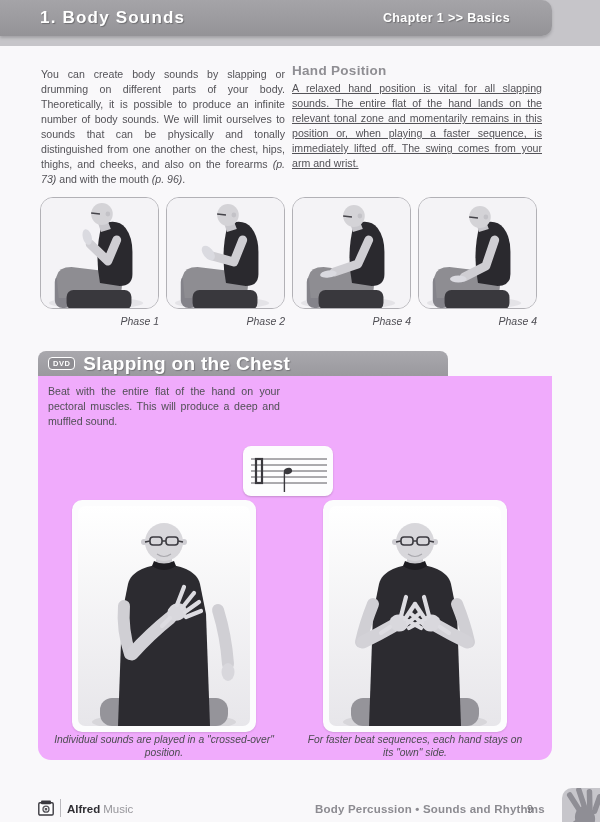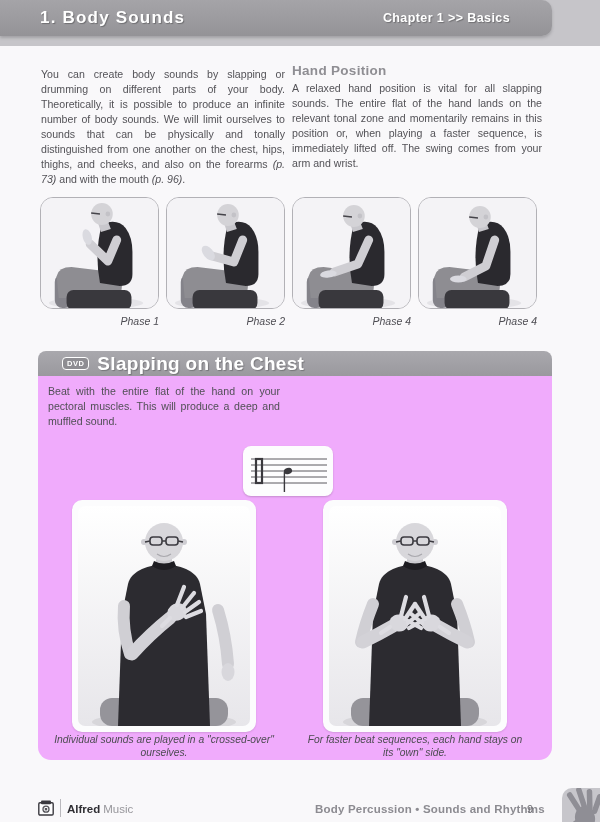--- a/index.html
+++ b/index.html
@@ -31,40 +31,40 @@
   }
 
   
   .intro-col{
     position:absolute;left:41px;top:67px;width:244px;margin:0;
     font-size:10.6px;line-height:15px;color:#535257;text-align:justify;
   }
   .intro-col i{font-style:italic;}
   .hand-col{position:absolute;left:292px;top:63px;width:250px;}
   .hand-heading{color:#8f8e93;font-weight:bold;font-size:13.5px;letter-spacing:.3px;margin-bottom:3px;}
-  .hand-text{margin:0;font-size:10.6px;line-height:15px;color:#535257;text-align:justify;}
+  .hand-text{margin:0;font-size:10.6px;line-height:15px;color:#535257;text-align:justify;text-decoration:underline;}
 
   
   .phases-row{position:absolute;left:40px;top:197px;display:flex;gap:7px;}
   .phase{margin:0;width:119px;}
   .phase-img{
     width:117px;height:110px;border:1px solid #b2b1b6;border-radius:13px;
     background:#f4f3f6;overflow:hidden;
   }
   .phase-img svg{display:block;width:100%;height:100%;}
   .phase-label{
     text-align:right;font-style:italic;font-size:10.5px;color:#4e4d53;margin-top:6px;
   }
 
   
   .section-bar{
-    position:absolute;left:38px;top:351px;width:514px;height:25px;
+    position:absolute;left:38px;top:351px;width:410px;height:25px;
     background:linear-gradient(#a9a8ad,#9a999e);
     border-radius:8px 8px 0 0;
-    display:flex;align-items:center;padding-left:24px;box-sizing:border-box;
+    display:flex;align-items:center;padding-left:10px;box-sizing:border-box;
   }
   .dvd-badge{
     border:1.5px solid #fff;border-radius:4px;color:#fff;background:#8e8d92;
     font-size:7.5px;font-weight:bold;letter-spacing:.5px;
     padding:1px 4px 1px 4px;margin-right:8px;line-height:1.2;
   }
   .section-title{
     color:#fff;font-weight:bold;font-size:19px;letter-spacing:.3px;
     text-shadow:1px 1px 1px rgba(0,0,0,.25);
   }
@@ -315,21 +315,21 @@
           <path d="M100,110 L95,91"></path>
             <path d="M96,113 L86,98"></path>
             <path d="M93,117 L81,107"></path>
             <path d="M92,122 L79,115"></path>
             <path d="M111,121 L120,127"></path>
         </g>
       </svg>
     </div>
   </div>
 
-  <p class="cap cap-l">Individual sounds are played in a "crossed-over" ourselves.</p>
+  <p class="cap cap-l">Individual sounds are played in a "crossed-over" position.</p>
   <p class="cap cap-r">For faster beat sequences, each hand stays on its "own" side.</p>
 </div>
 
 <div class="footer">
   <div class="pub">
     <svg width="16" height="16" viewBox="0 0 16 16">
       <rect x="0.8" y="2.8" width="14.4" height="12.2" rx="1.2" fill="#fdfdfe" stroke="#3a393f" stroke-width="1.4"></rect>
       <rect x="3" y="0.6" width="10" height="3.6" rx="1" fill="#3a393f"></rect>
       <circle cx="8" cy="9.2" r="3" fill="none" stroke="#55545a" stroke-width="1.3"></circle>
       <rect x="6.8" y="8" width="2.4" height="2.4" fill="#55545a"></rect>

